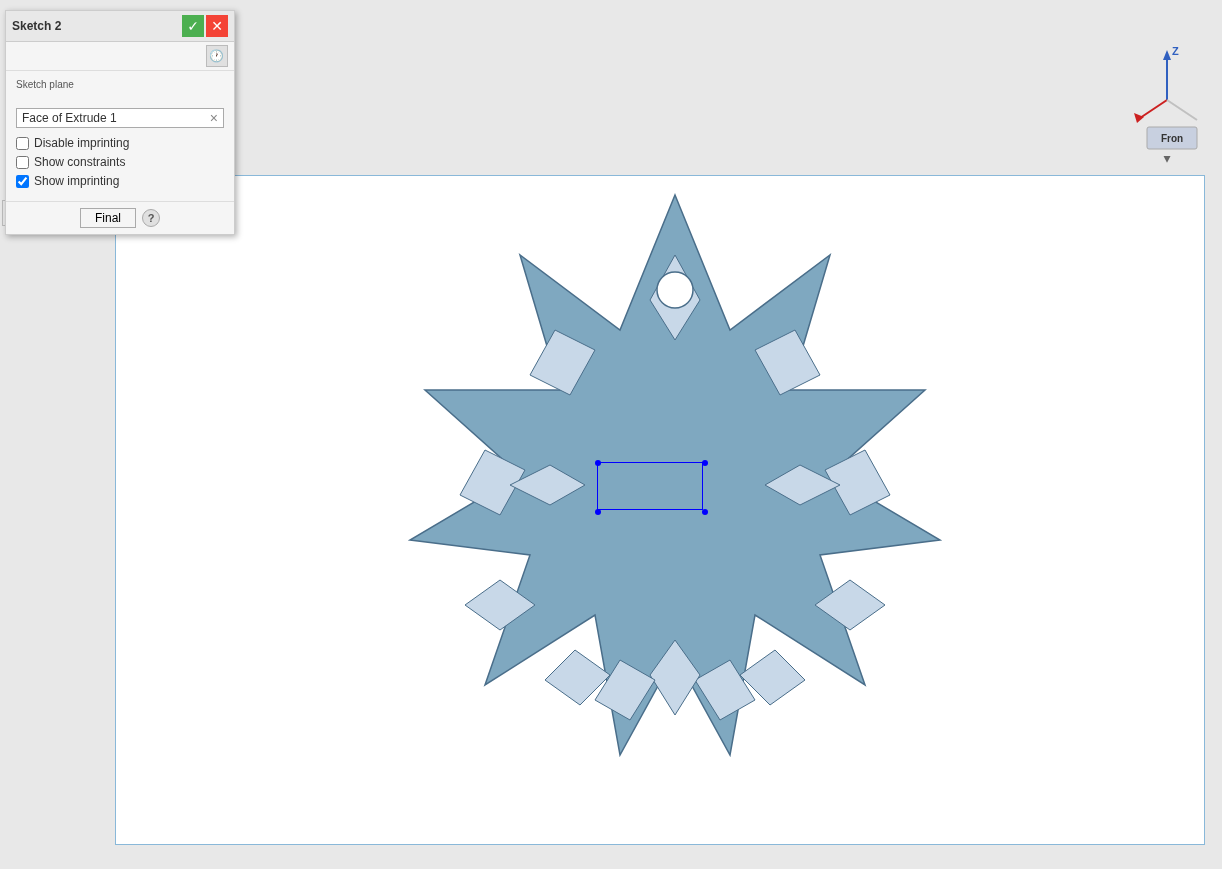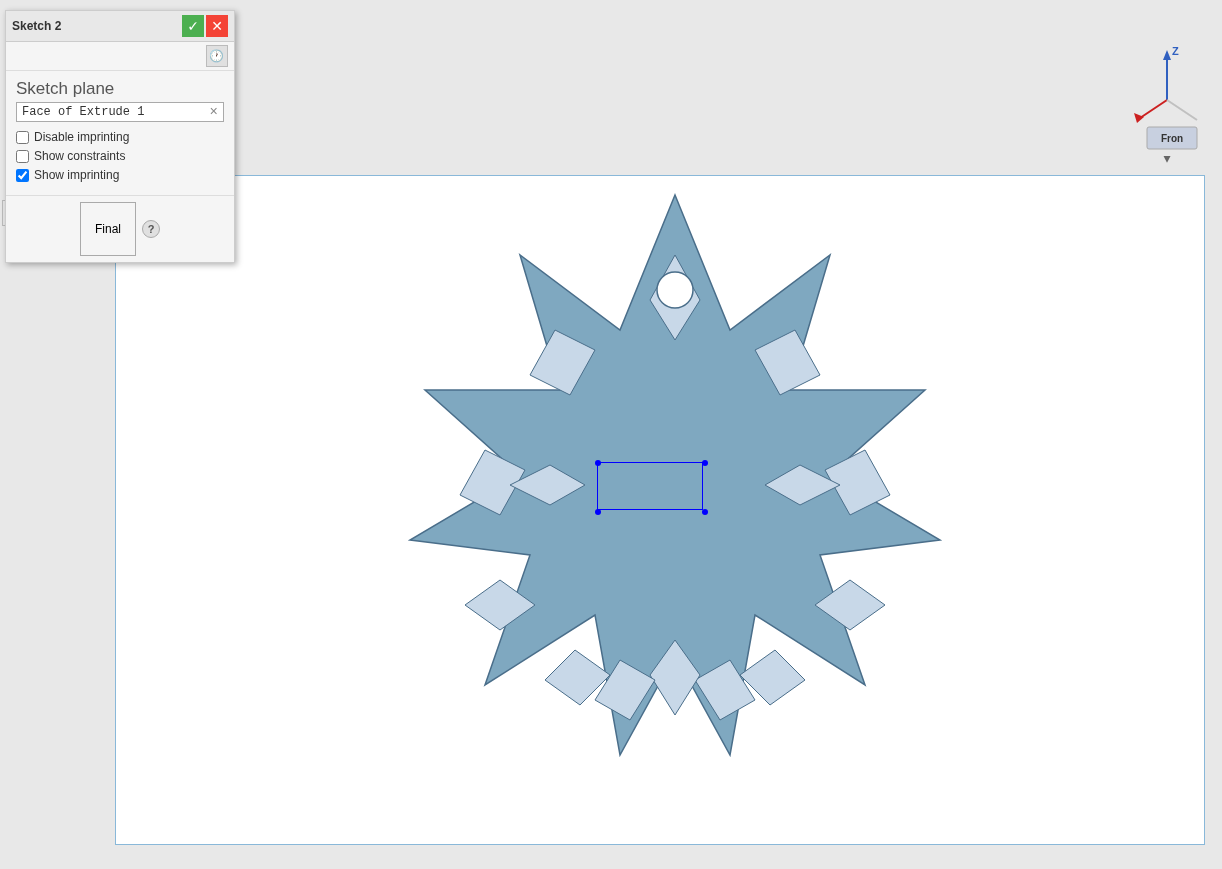--- a/index.html
+++ b/index.html
@@ -90,33 +90,32 @@
       align-items: center;
       justify-content: center;
       font-size: 12px;
     }
 
     #sketch-panel-body {
       padding: 8px 10px;
     }
 
     .field-label {
-      font-size: 17px;
+      font-size: 10px;
       color: #555;
-      margin-bottom: 3px;
+      margin-bottom: 18px;
     }
 
     .plane-field {
       display: flex;
       align-items: flex-start;
       border: 1px solid #aaa;
       background: white;
       padding: 2px 5px;
       margin-bottom: 8px;
-      font-family: Liberation Mono, monospace;
     }
 
     .plane-field-text {
       flex: 1;
       font-size: 12px;
       color: #333;
     }
 
     .plane-field-clear {
       cursor: pointer;
@@ -142,21 +141,21 @@
     .panel-footer {
       display: flex;
       align-items: center;
       justify-content: center;
       padding: 6px;
       gap: 6px;
       border-top: 1px solid #ddd;
     }
 
     .btn-final {
-      padding: 19px 14px;
+      padding: 2px 14px;
       background: #f5f5f5;
       border: 1px solid #aaa;
       cursor: pointer;
       font-size: 12px;
     }
 
     .btn-help {
       width: 18px;
       height: 18px;
       background: #e0e0e0;

